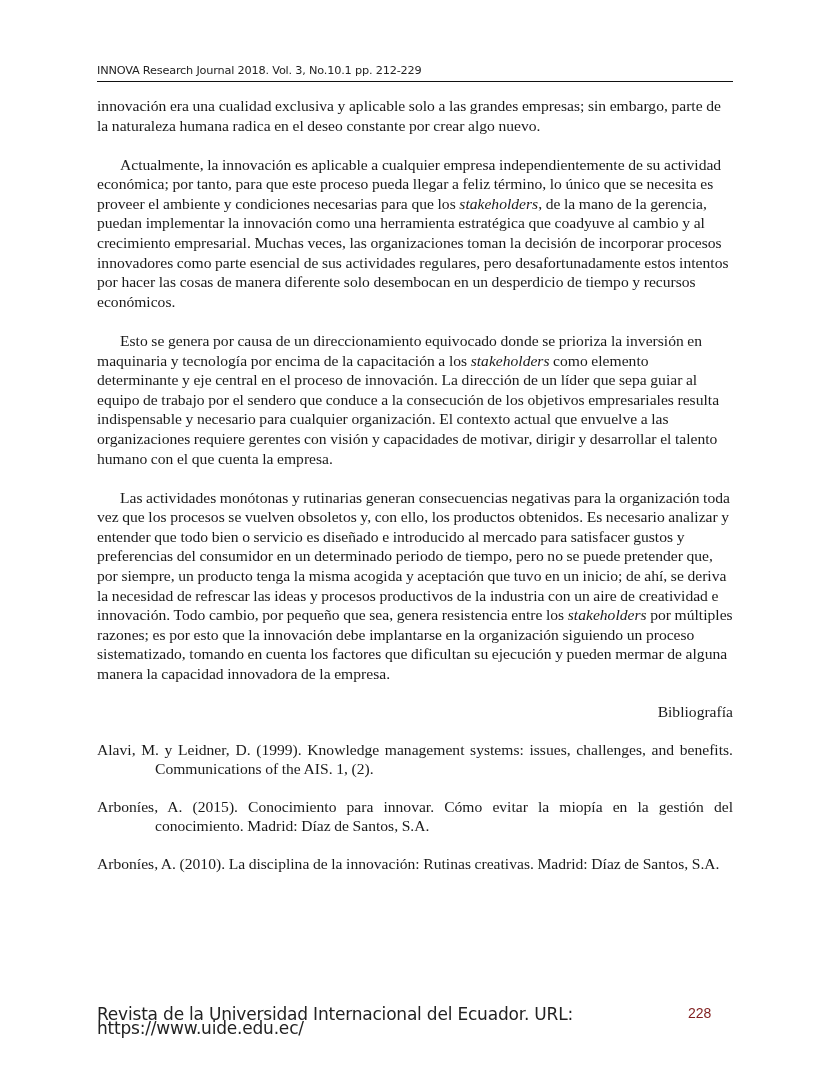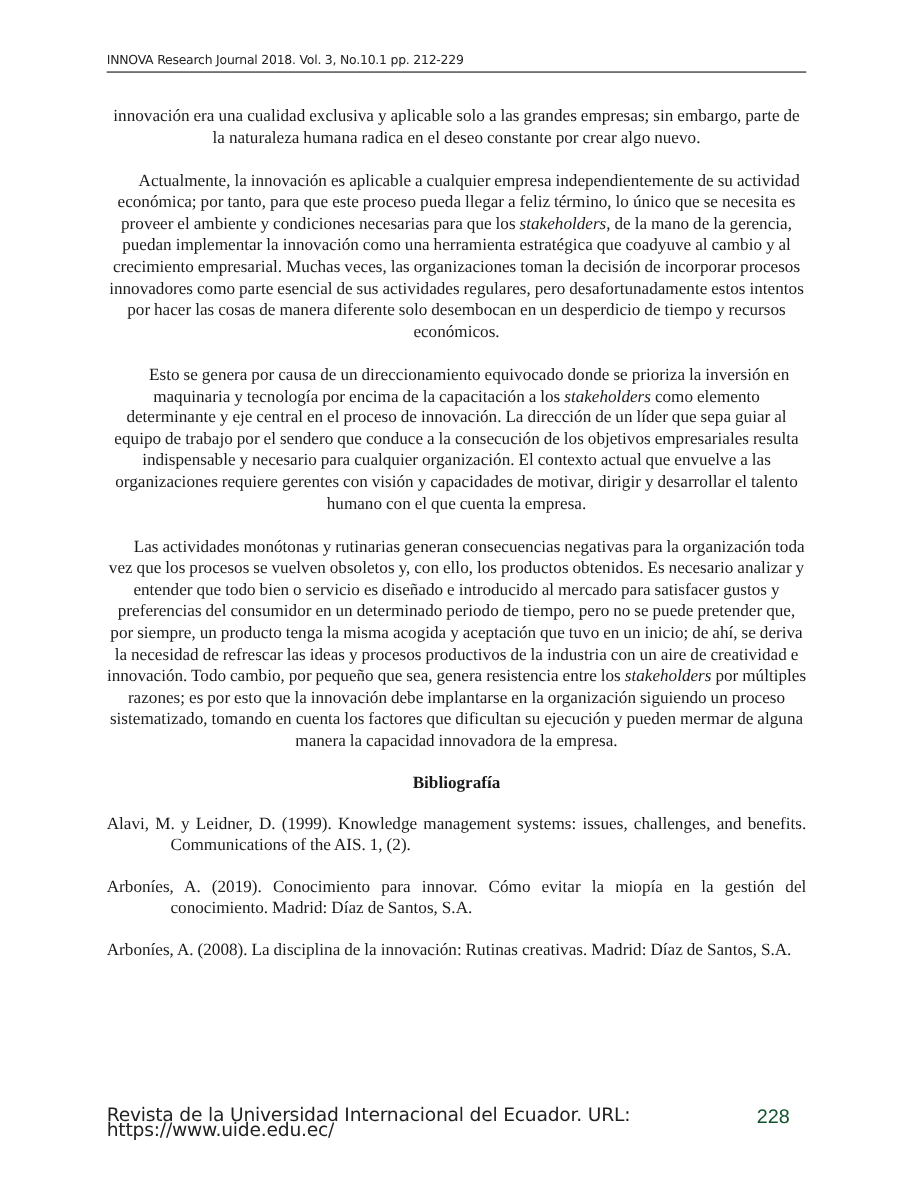--- a/index.html
+++ b/index.html
@@ -10,21 +10,21 @@
     body {
       width: 828px;
       height: 1071px;
       position: relative;
       overflow: hidden;
       color: #1a1a1a;
     }
     .page-header {
       position: absolute;
       left: 97px;
-      top: 48px;
+      top: 64px;
       width: 636px;
       font-family: "DejaVu Sans", sans-serif;
       font-size: 11.3px;
       letter-spacing: -0.2px;
       color: #222;
       padding-bottom: 3px;
       border-bottom: 1.6px solid #111;
       line-height: 14px;
     }
     .content {
@@ -32,32 +32,32 @@
       left: 97px;
       top: 96px;
       width: 636px;
       font-family: "Liberation Serif", serif;
       font-size: 15.6px;
       line-height: 19.6px;
       color: #1a1a1a;
     }
     .para {
       margin: 0 0 19.5px 0;
-      text-align: center;
+      text-align: left;
       word-spacing: -0.3px;
     }
     .para.indent {
       text-indent: 23px;
     }
     .para em {
       font-style: italic;
     }
     .biblio-title {
-      text-align: center;
-      font-weight: bold;
+      text-align: right;
+      font-weight: normal;
       margin: 0 0 1px 0;
       line-height: 18px;
     }
     .biblio-list {
       list-style: none;
       margin: 0;
       padding: 0;
     }
     .biblio-item {
       padding-left: 58px;
@@ -77,22 +77,22 @@
       font-size: 17px;
       letter-spacing: -0.2px;
       color: #222;
       line-height: 14px;
     }
     .page-number {
       position: absolute;
       left: 688px;
       top: 1005px;
       font-family: "Liberation Sans", sans-serif;
-      font-size: 18px;
-      color: #14532d;
+      font-size: 14px;
+      color: #7f1d1d;
     }
   </style>
 </head>
 <body>
 
 <div class="page-header">INNOVA Research Journal 2018. Vol. 3, No.10.1 pp. 212-229</div>
 
 <div class="content">
 
   <p class="para">
@@ -102,19 +102,19 @@
   <p class="para indent"><span>Actualmente, la innovación es aplicable a cualquier empresa independientemente de su actividad económica; por tanto, para que este proceso pueda llegar a feliz término, lo único que se necesita es proveer el ambiente y condiciones necesarias para que los </span><em>stakeholders</em><span>, de la mano de la gerencia, puedan implementar la innovación como una herramienta estratégica que coadyuve al cambio y al crecimiento empresarial. Muchas veces, las organizaciones toman la decisión de incorporar procesos innovadores como parte esencial de sus actividades regulares, pero desafortunadamente estos intentos por hacer las cosas de manera diferente solo desembocan en un desperdicio de tiempo y recursos económicos.</span></p>
 
   <p class="para indent"><span>Esto se genera por causa de un direccionamiento equivocado donde se prioriza la inversión en maquinaria y tecnología por encima de la capacitación a los </span><em>stakeholders</em><span> como elemento determinante y eje central en el proceso de innovación. La dirección de un líder que sepa guiar al equipo de trabajo por el sendero que conduce a la consecución de los objetivos empresariales resulta indispensable y necesario para cualquier organización. El contexto actual que envuelve a las organizaciones requiere gerentes con visión y capacidades de motivar, dirigir y desarrollar el talento humano con el que cuenta la empresa.</span></p>
 
   <p class="para indent"><span>Las actividades monótonas y rutinarias generan consecuencias negativas para la organización toda vez que los procesos se vuelven obsoletos y, con ello, los productos obtenidos. Es necesario analizar y entender que todo bien o servicio es diseñado e introducido al mercado para satisfacer gustos y preferencias del consumidor en un determinado periodo de tiempo, pero no se puede pretender que, por siempre, un producto tenga la misma acogida y aceptación que tuvo en un inicio; de ahí, se deriva la necesidad de refrescar las ideas y procesos productivos de la industria con un aire de creatividad e innovación. Todo cambio, por pequeño que sea, genera resistencia entre los </span><em>stakeholders</em><span> por múltiples razones; es por esto que la innovación debe implantarse en la organización  siguiendo un proceso sistematizado, tomando en cuenta los factores que dificultan su ejecución y pueden mermar de alguna manera la capacidad innovadora de la empresa.</span></p>
 
   <div class="biblio-title">Bibliografía</div>
 
   <ul class="biblio-list">
     <li class="biblio-item">Alavi, M. y Leidner, D. (1999). Knowledge management systems: issues, challenges, and benefits. Communications of the AIS. 1, (2).</li>
-    <li class="biblio-item">Arboníes, A. (2019). Conocimiento para innovar. Cómo evitar la miopía en la gestión del conocimiento. Madrid: Díaz de Santos, S.A.</li>
-    <li class="biblio-item">Arboníes, A. (2008). La disciplina de la innovación: Rutinas creativas. Madrid: Díaz de Santos, S.A.</li>
+    <li class="biblio-item">Arboníes, A. (2015). Conocimiento para innovar. Cómo evitar la miopía en la gestión del conocimiento. Madrid: Díaz de Santos, S.A.</li>
+    <li class="biblio-item">Arboníes, A. (2010). La disciplina de la innovación: Rutinas creativas. Madrid: Díaz de Santos, S.A.</li>
   </ul>
 </div>
 
 <div class="page-footer">Revista de la Universidad Internacional del Ecuador. URL: https://www.uide.edu.ec/</div>
 <div class="page-number">228</div>
 
 </body></html>

